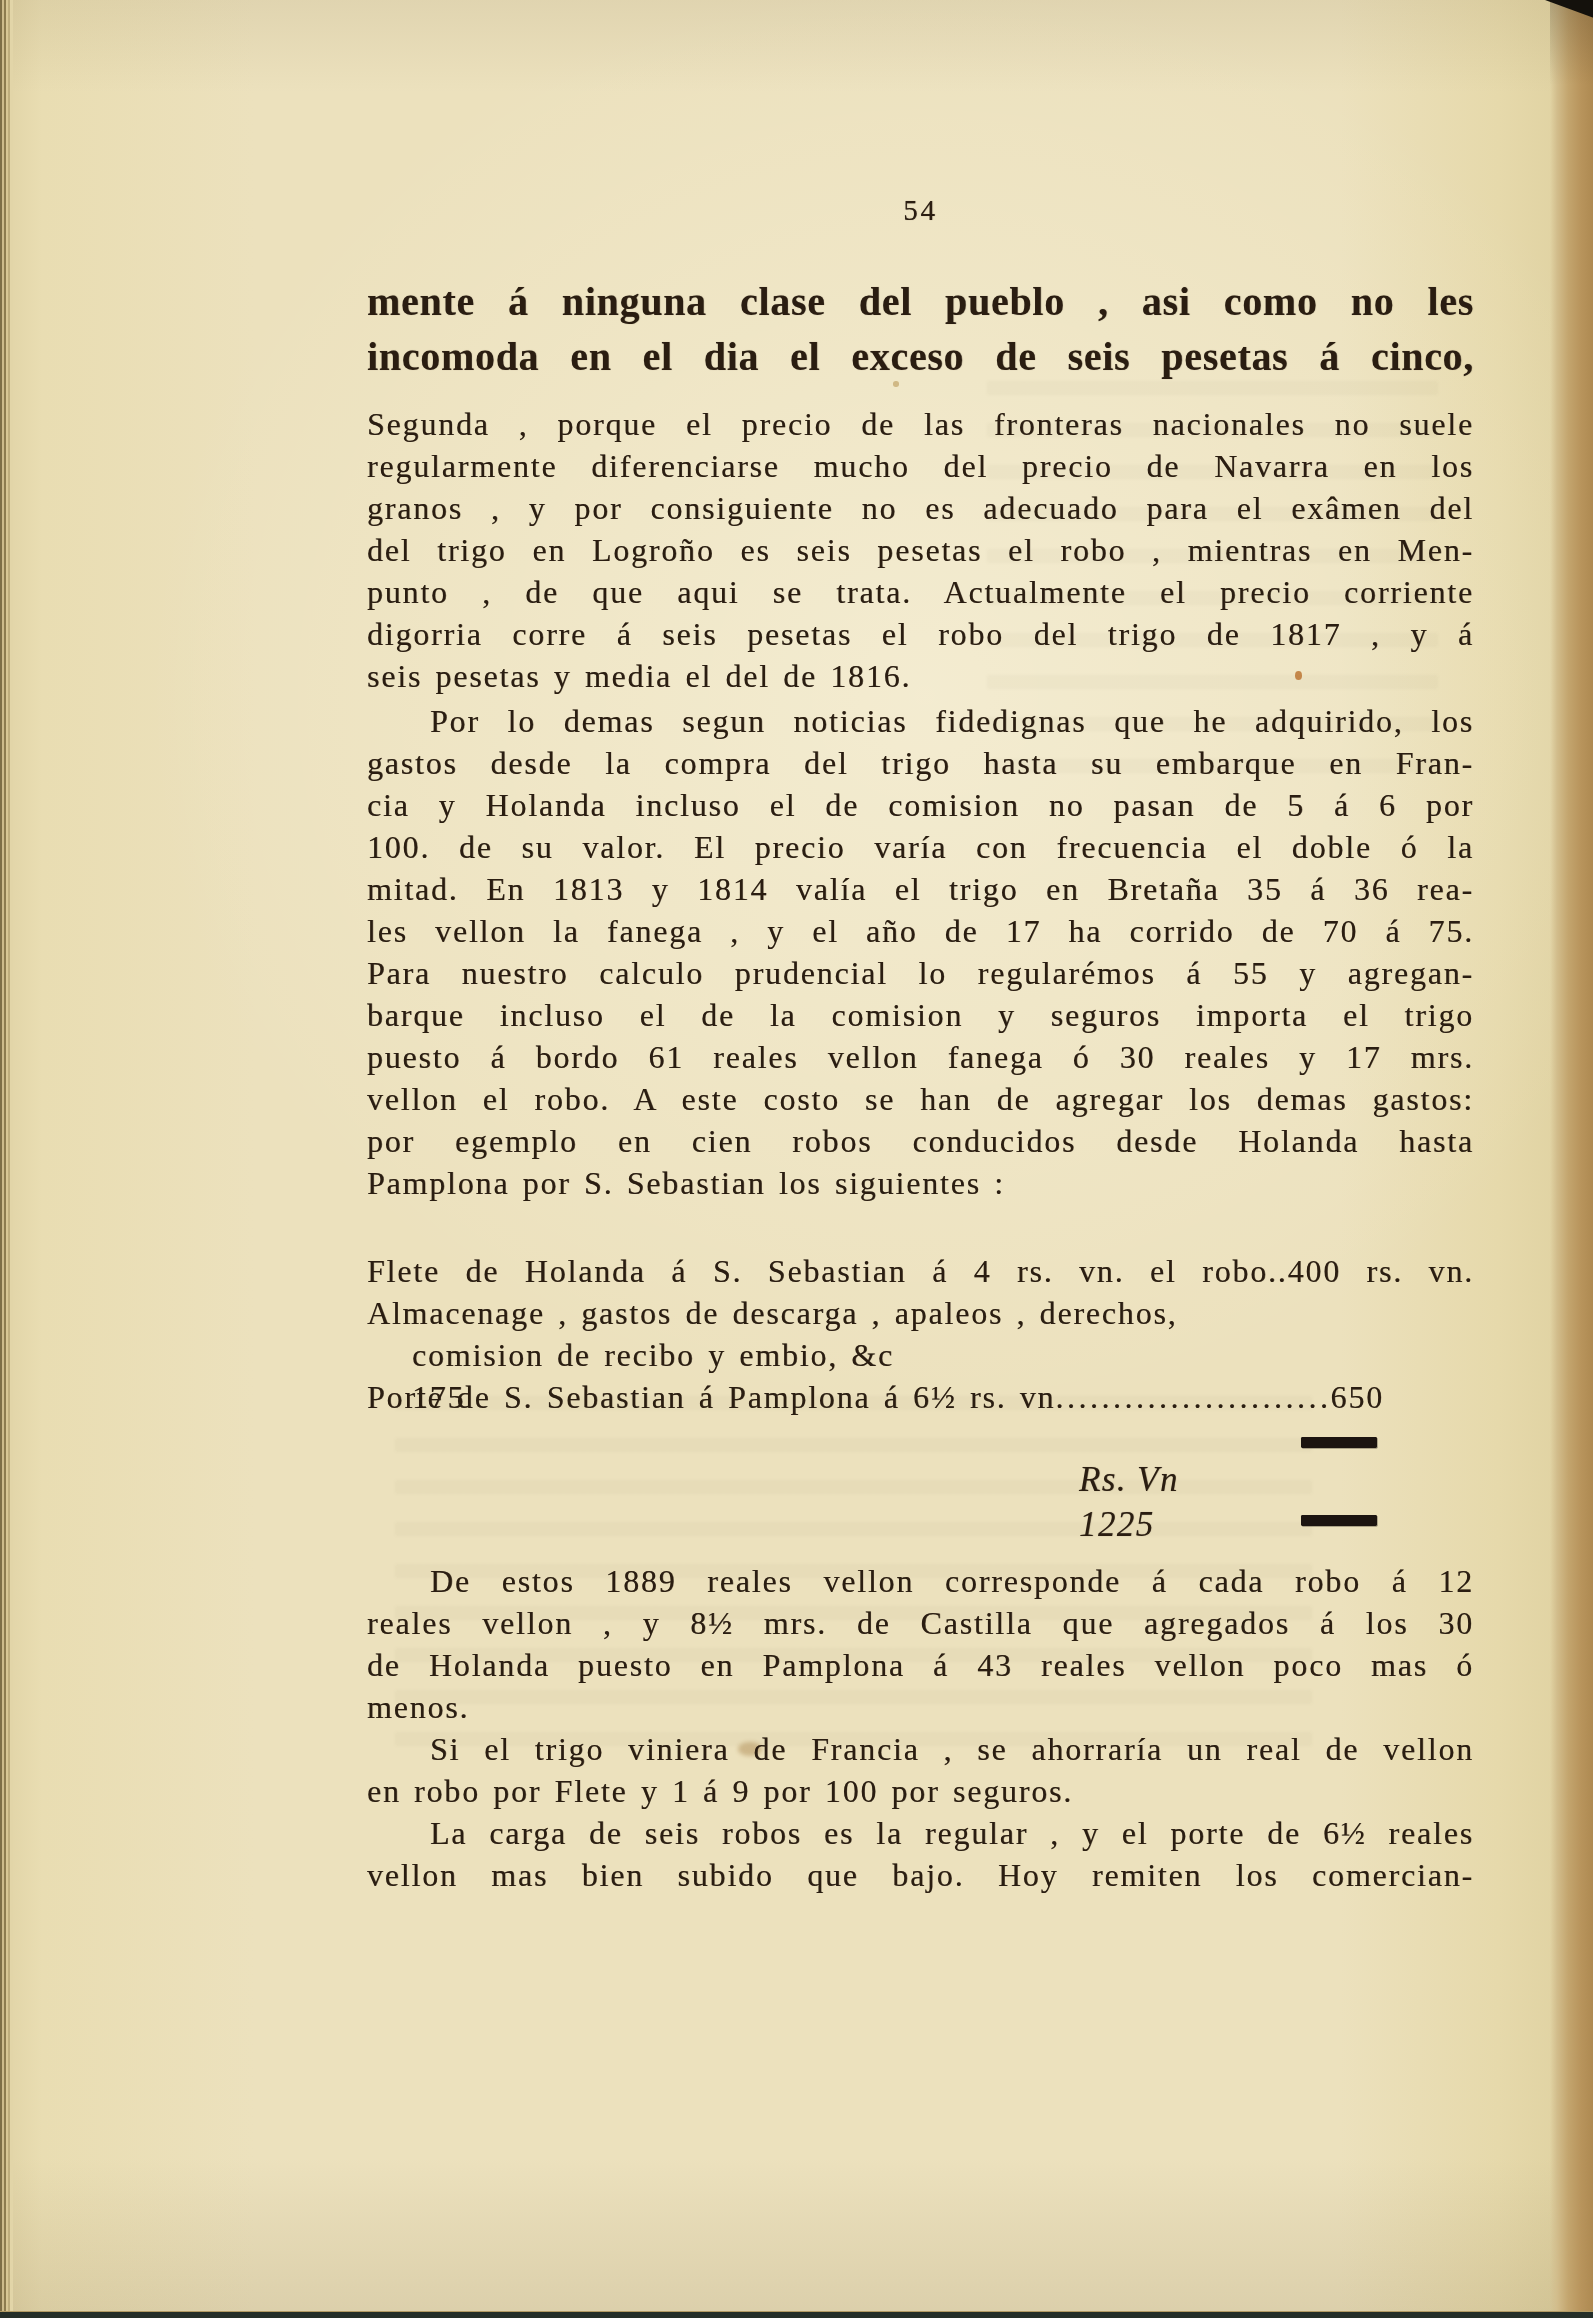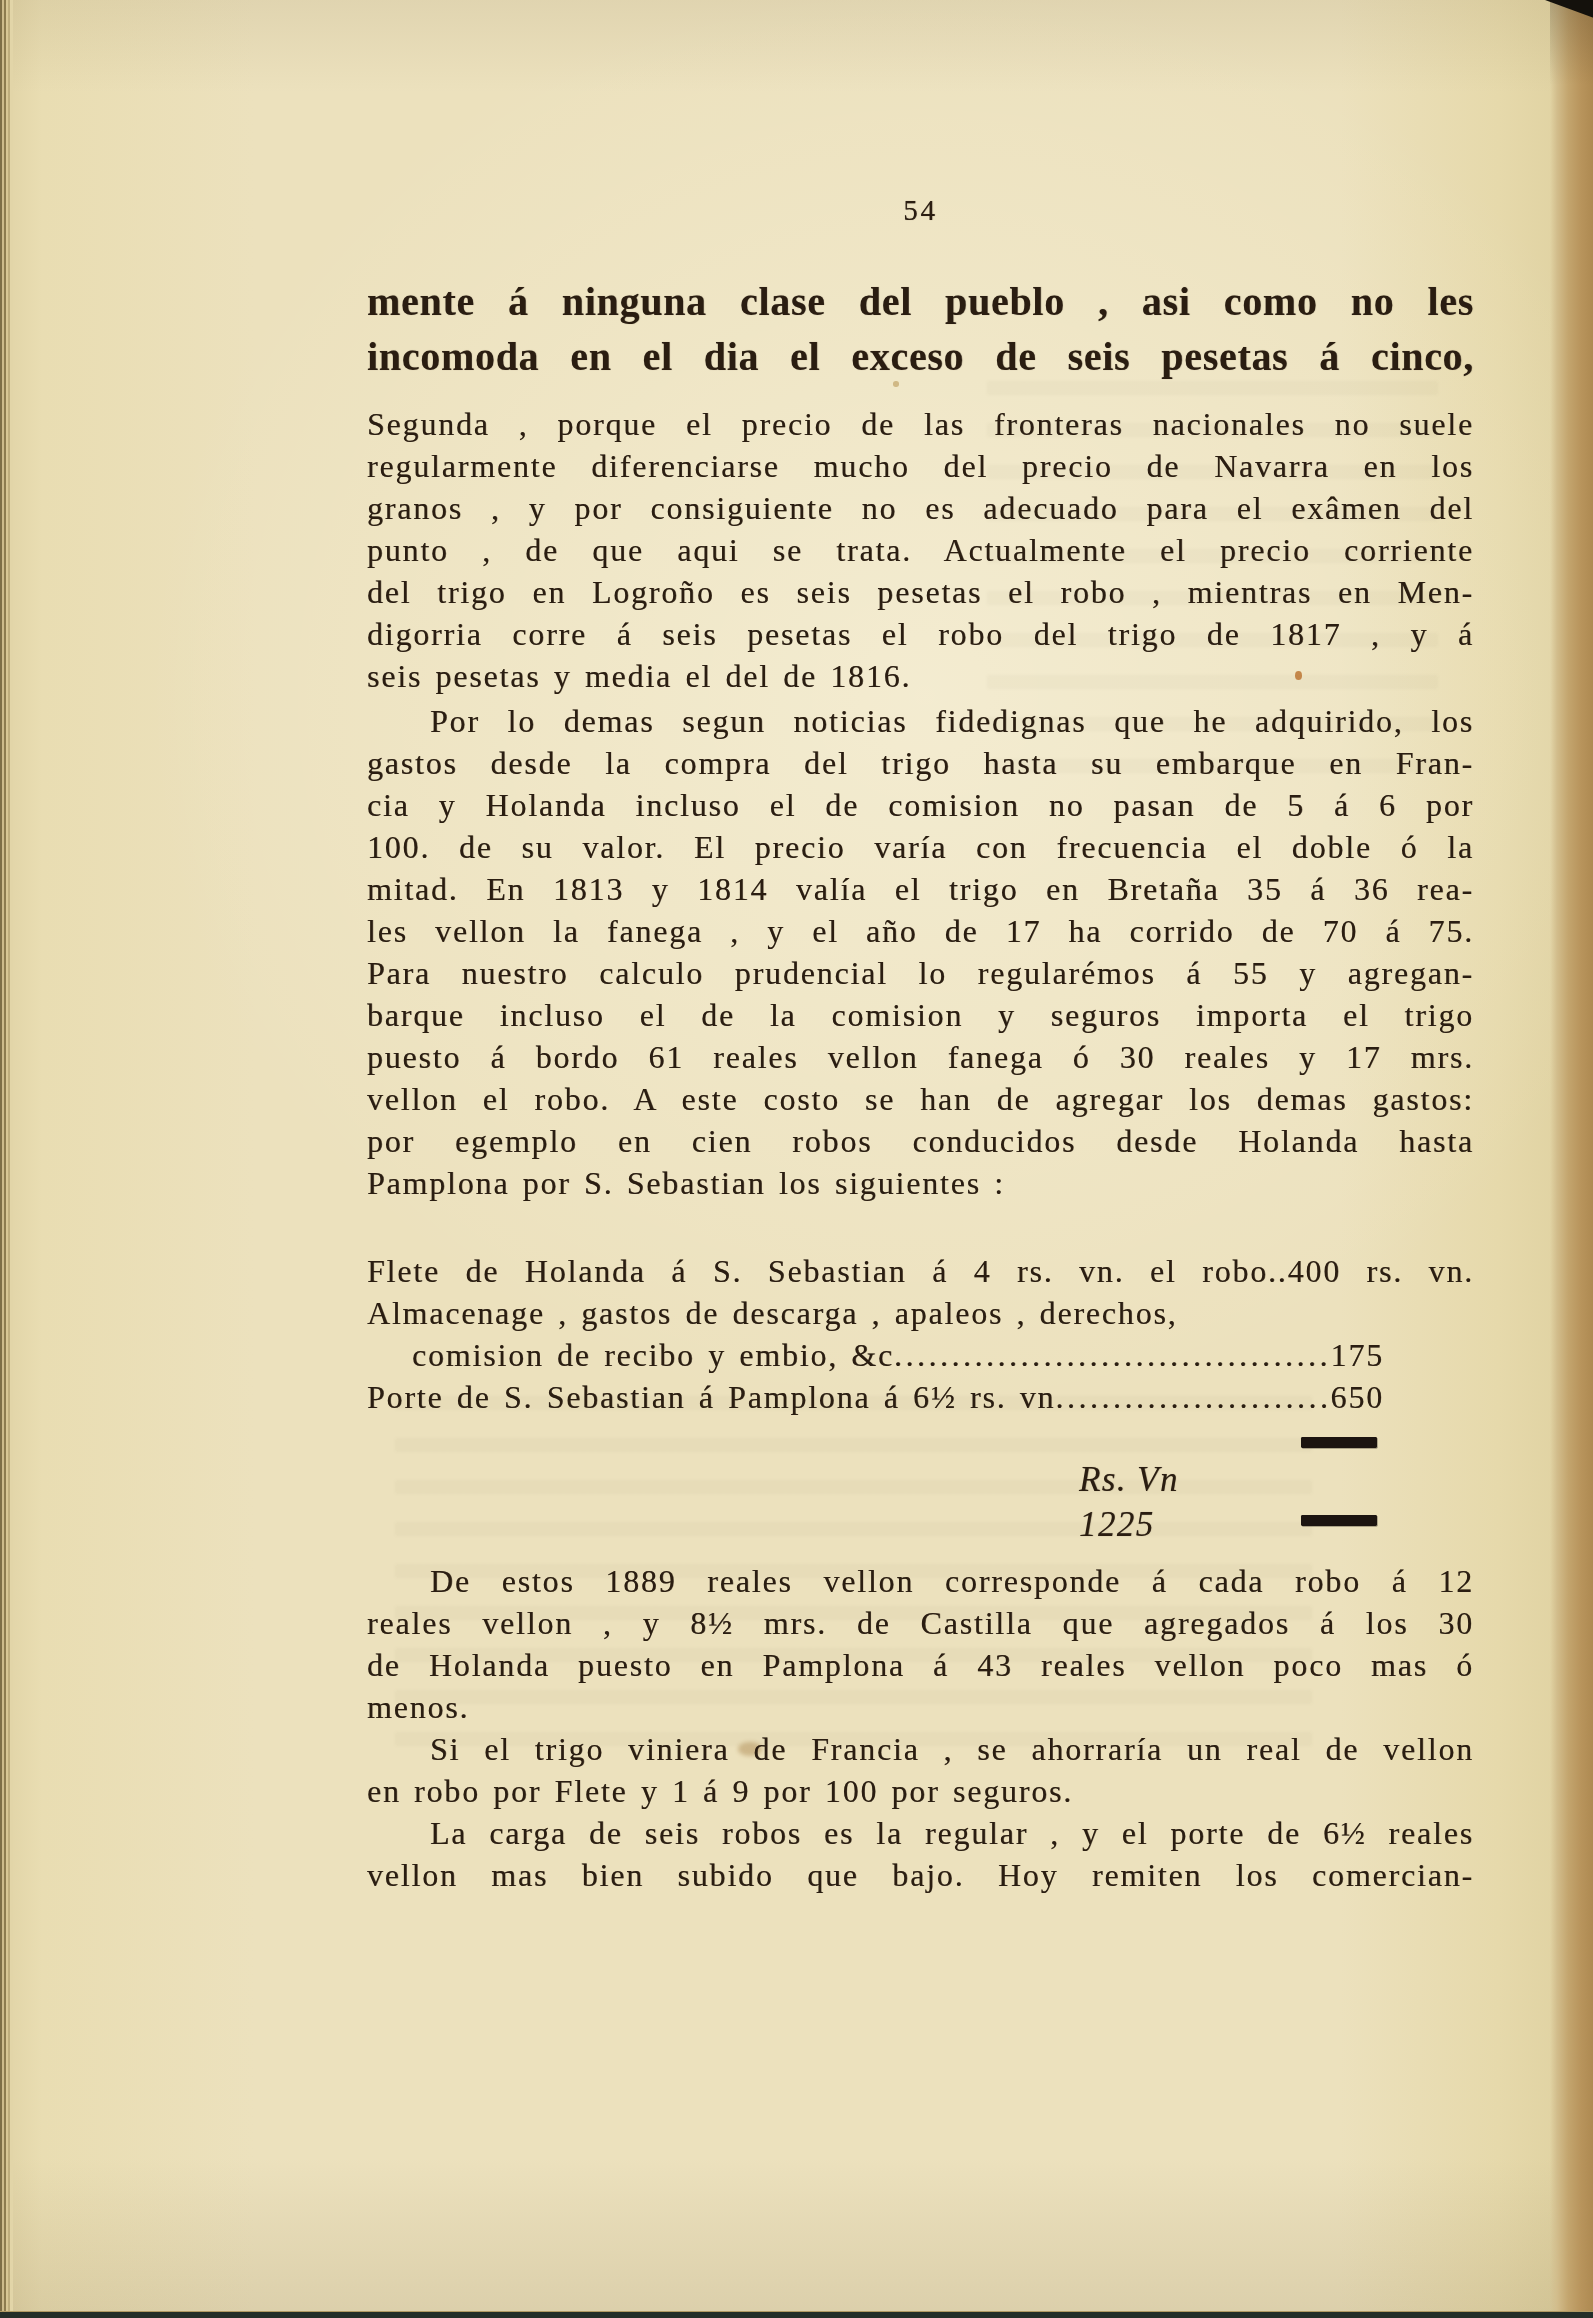--- a/index.html
+++ b/index.html
@@ -61,21 +61,21 @@
     height:42px;line-height:42px;font-size:32px;letter-spacing:1.8px;word-spacing:3.5px;
     white-space:nowrap;
     text-shadow:0.4px 0.4px 0.6px rgba(42,29,17,.55);
   }
   .just{white-space:normal;text-align:justify;text-align-last:justify;}
   .ind{text-indent:63px;}
   .acctline{display:flex;}
   .acctline .lbl{flex:none;}
   .acctline .dots{flex:1 1 auto;overflow:hidden;white-space:nowrap;letter-spacing:3.5px;}
   .acctline .val{flex:none;margin-right:90px;}
-  .acct-ind{padding-left:45px;}
+  .acct-ind{padding-left:45px;flex-direction:column;}
   .bar{
     position:absolute;left:934px;width:76px;height:10.6px;background:#1c1410;border-radius:1.4px;
     box-shadow:0.7px 0.7px 0 rgba(28,20,16,.4);
   }
   #bar1{top:1437px;} #bar2{top:1515px;}
   .totalline{
     position:absolute;left:712px;top:1457px;width:319px;height:45px;line-height:45px;
     display:flex;font-size:35px;font-style:italic;letter-spacing:1.4px;
     text-shadow:0.4px 0.4px 0.7px rgba(42,29,17,.55);
     flex-direction:column;
@@ -101,22 +101,22 @@
 
     <div class="intro">
       <div class="iline just">mente á ninguna clase del pueblo , asi como no les</div>
       <div class="iline just">incomoda en el dia el exceso de seis pesetas á cinco,</div>
     </div>
 
     <div class="bodyblock" id="body1">
       <div class="line just">Segunda , porque el precio de las fronteras nacionales no suele</div>
       <div class="line just">regularmente diferenciarse mucho del precio de Navarra en los</div>
       <div class="line just">granos , y por consiguiente no es adecuado para el exâmen del</div>
+      <div class="line just">del trigo en Logroño es seis pesetas el robo , mientras en Men-</div>
       <div class="line just">punto , de que aqui se trata.  Actualmente el precio corriente</div>
-      <div class="line just">del trigo en Logroño es seis pesetas el robo , mientras en Men-</div>
       <div class="line just">digorria corre á seis pesetas el robo del trigo de 1817 , y á</div>
       <div class="line">seis pesetas y media el del de 1816.</div>
     </div>
 
     <div class="bodyblock" id="body2">
       <div class="line just ind">Por lo demas segun noticias fidedignas que he adquirido, los</div>
       <div class="line just">gastos desde la compra del trigo hasta su embarque en Fran-</div>
       <div class="line just">cia y Holanda incluso el de comision no pasan de 5 á 6 por</div>
       <div class="line just">100. de su valor. El precio varía con frecuencia el doble ó la</div>
       <div class="line just">mitad. En 1813 y 1814 valía el trigo en Bretaña 35 á 36 rea-</div>

